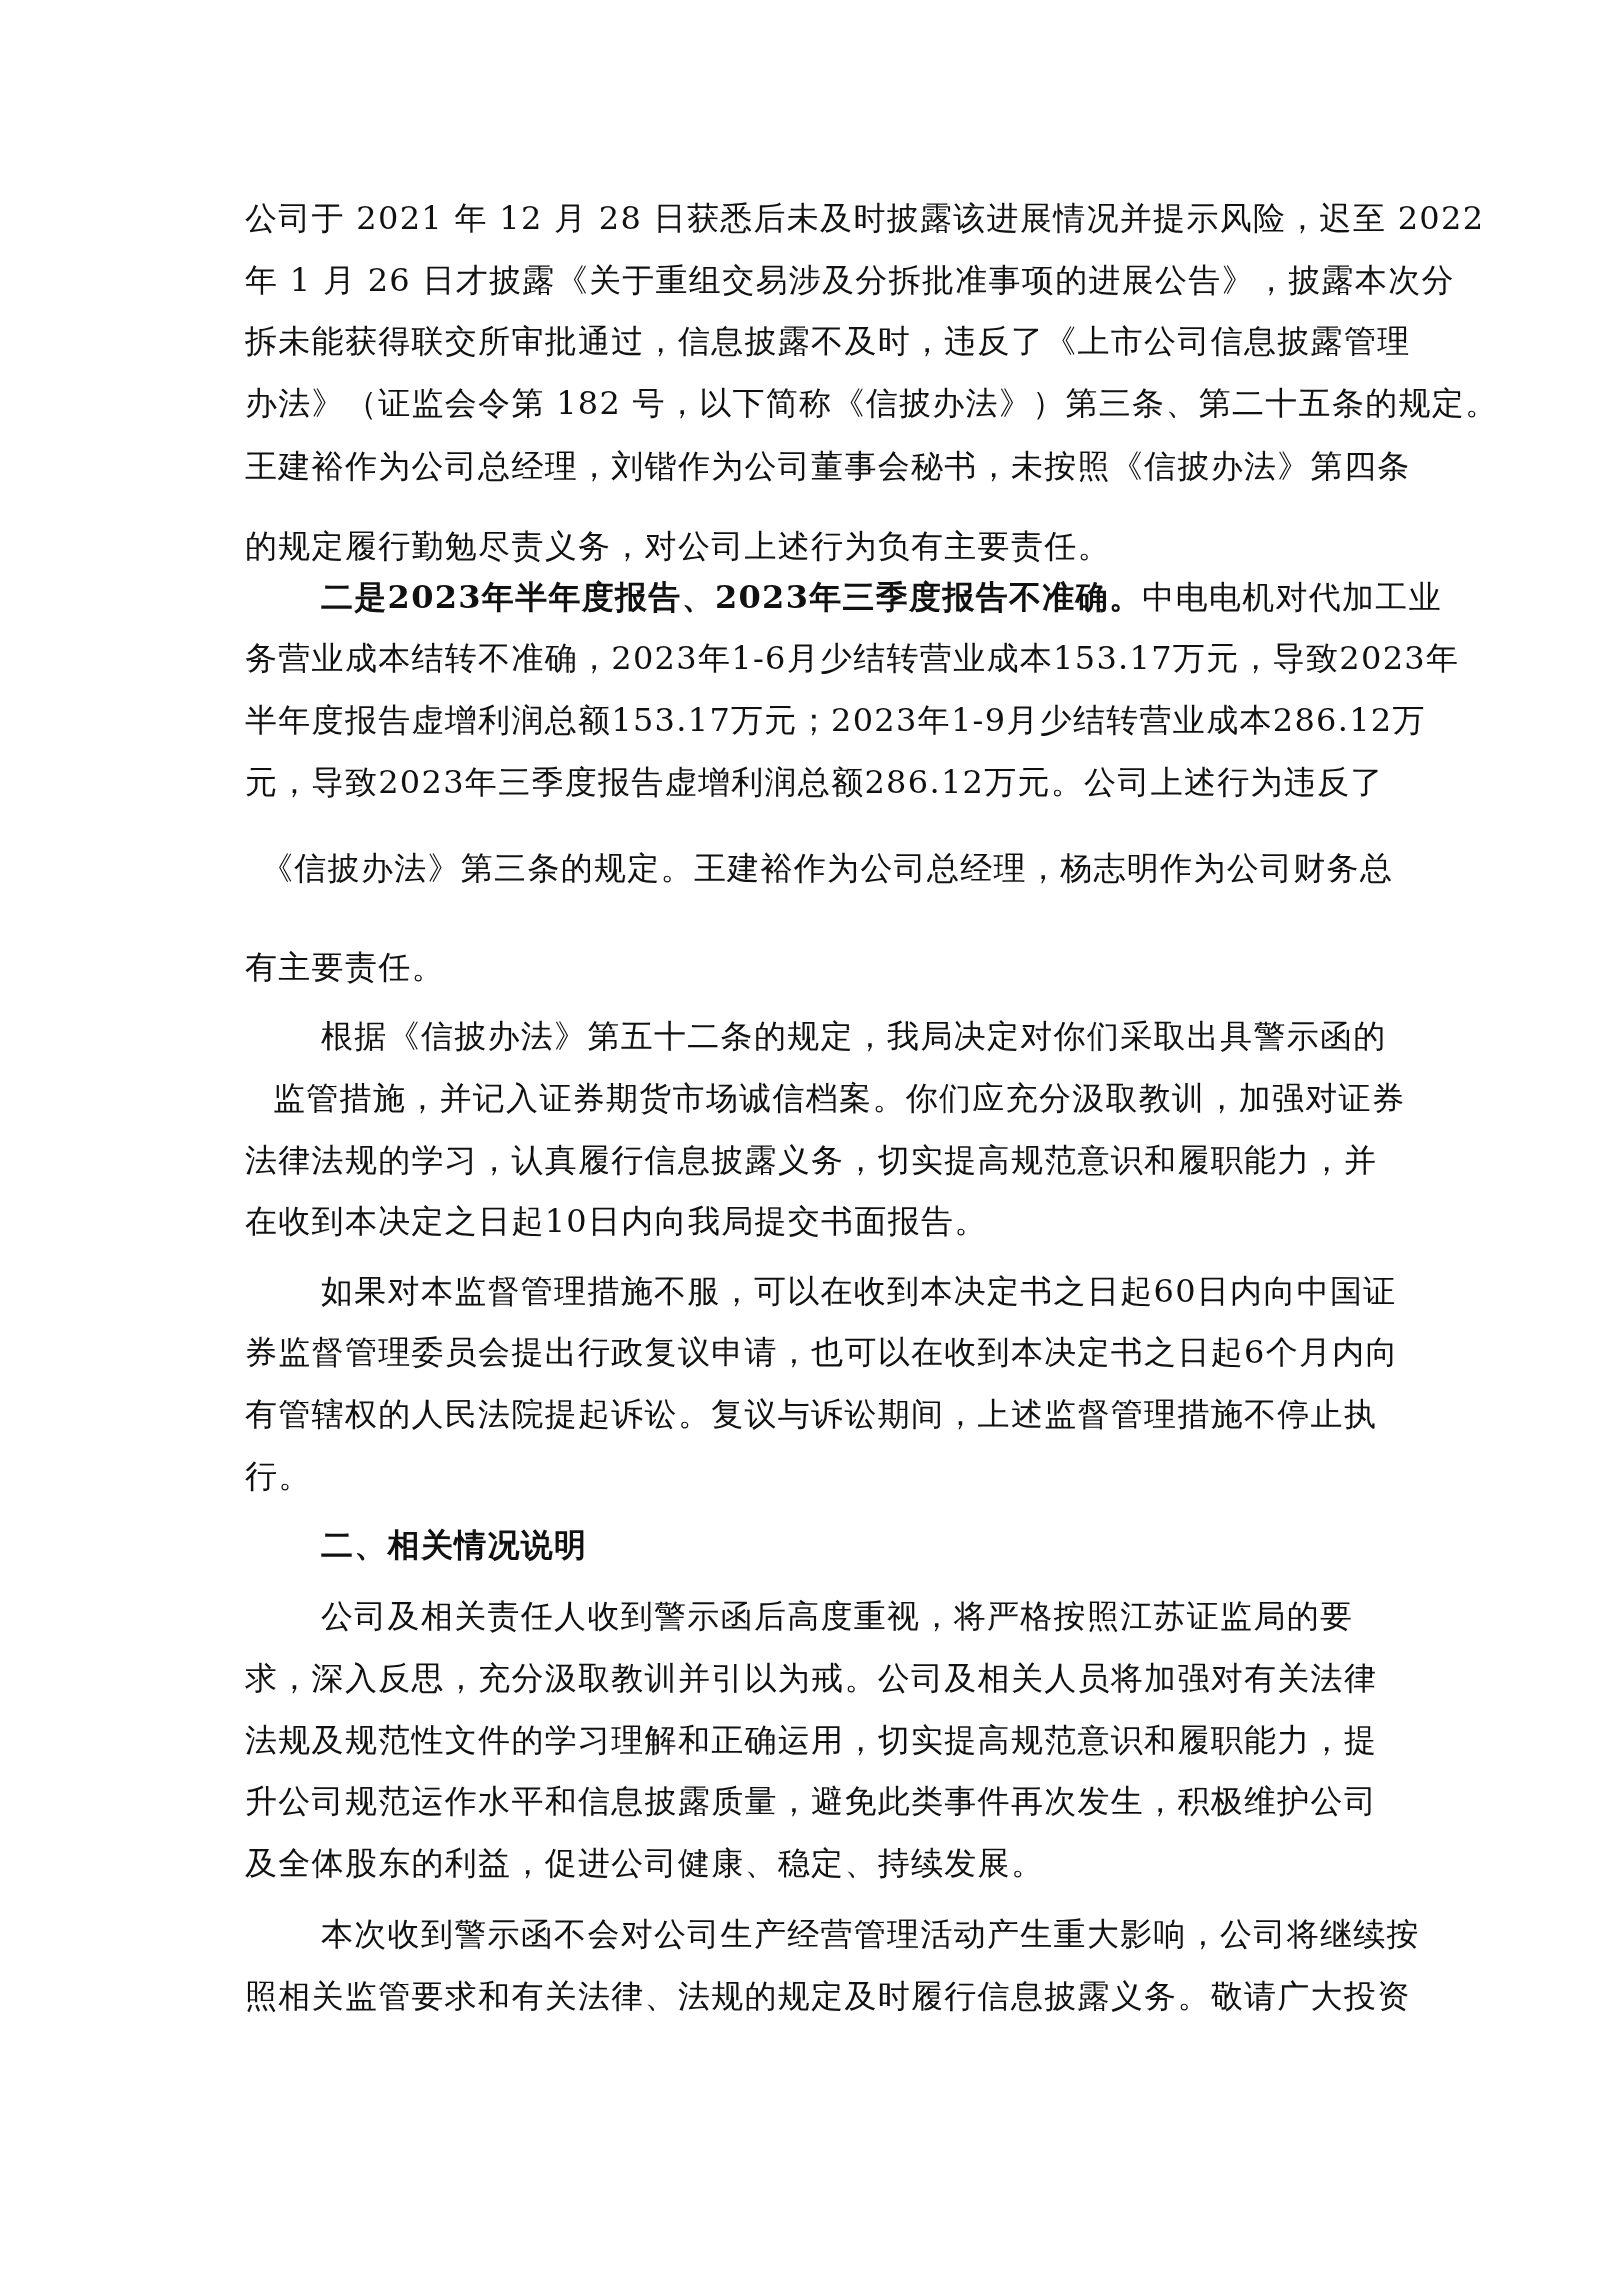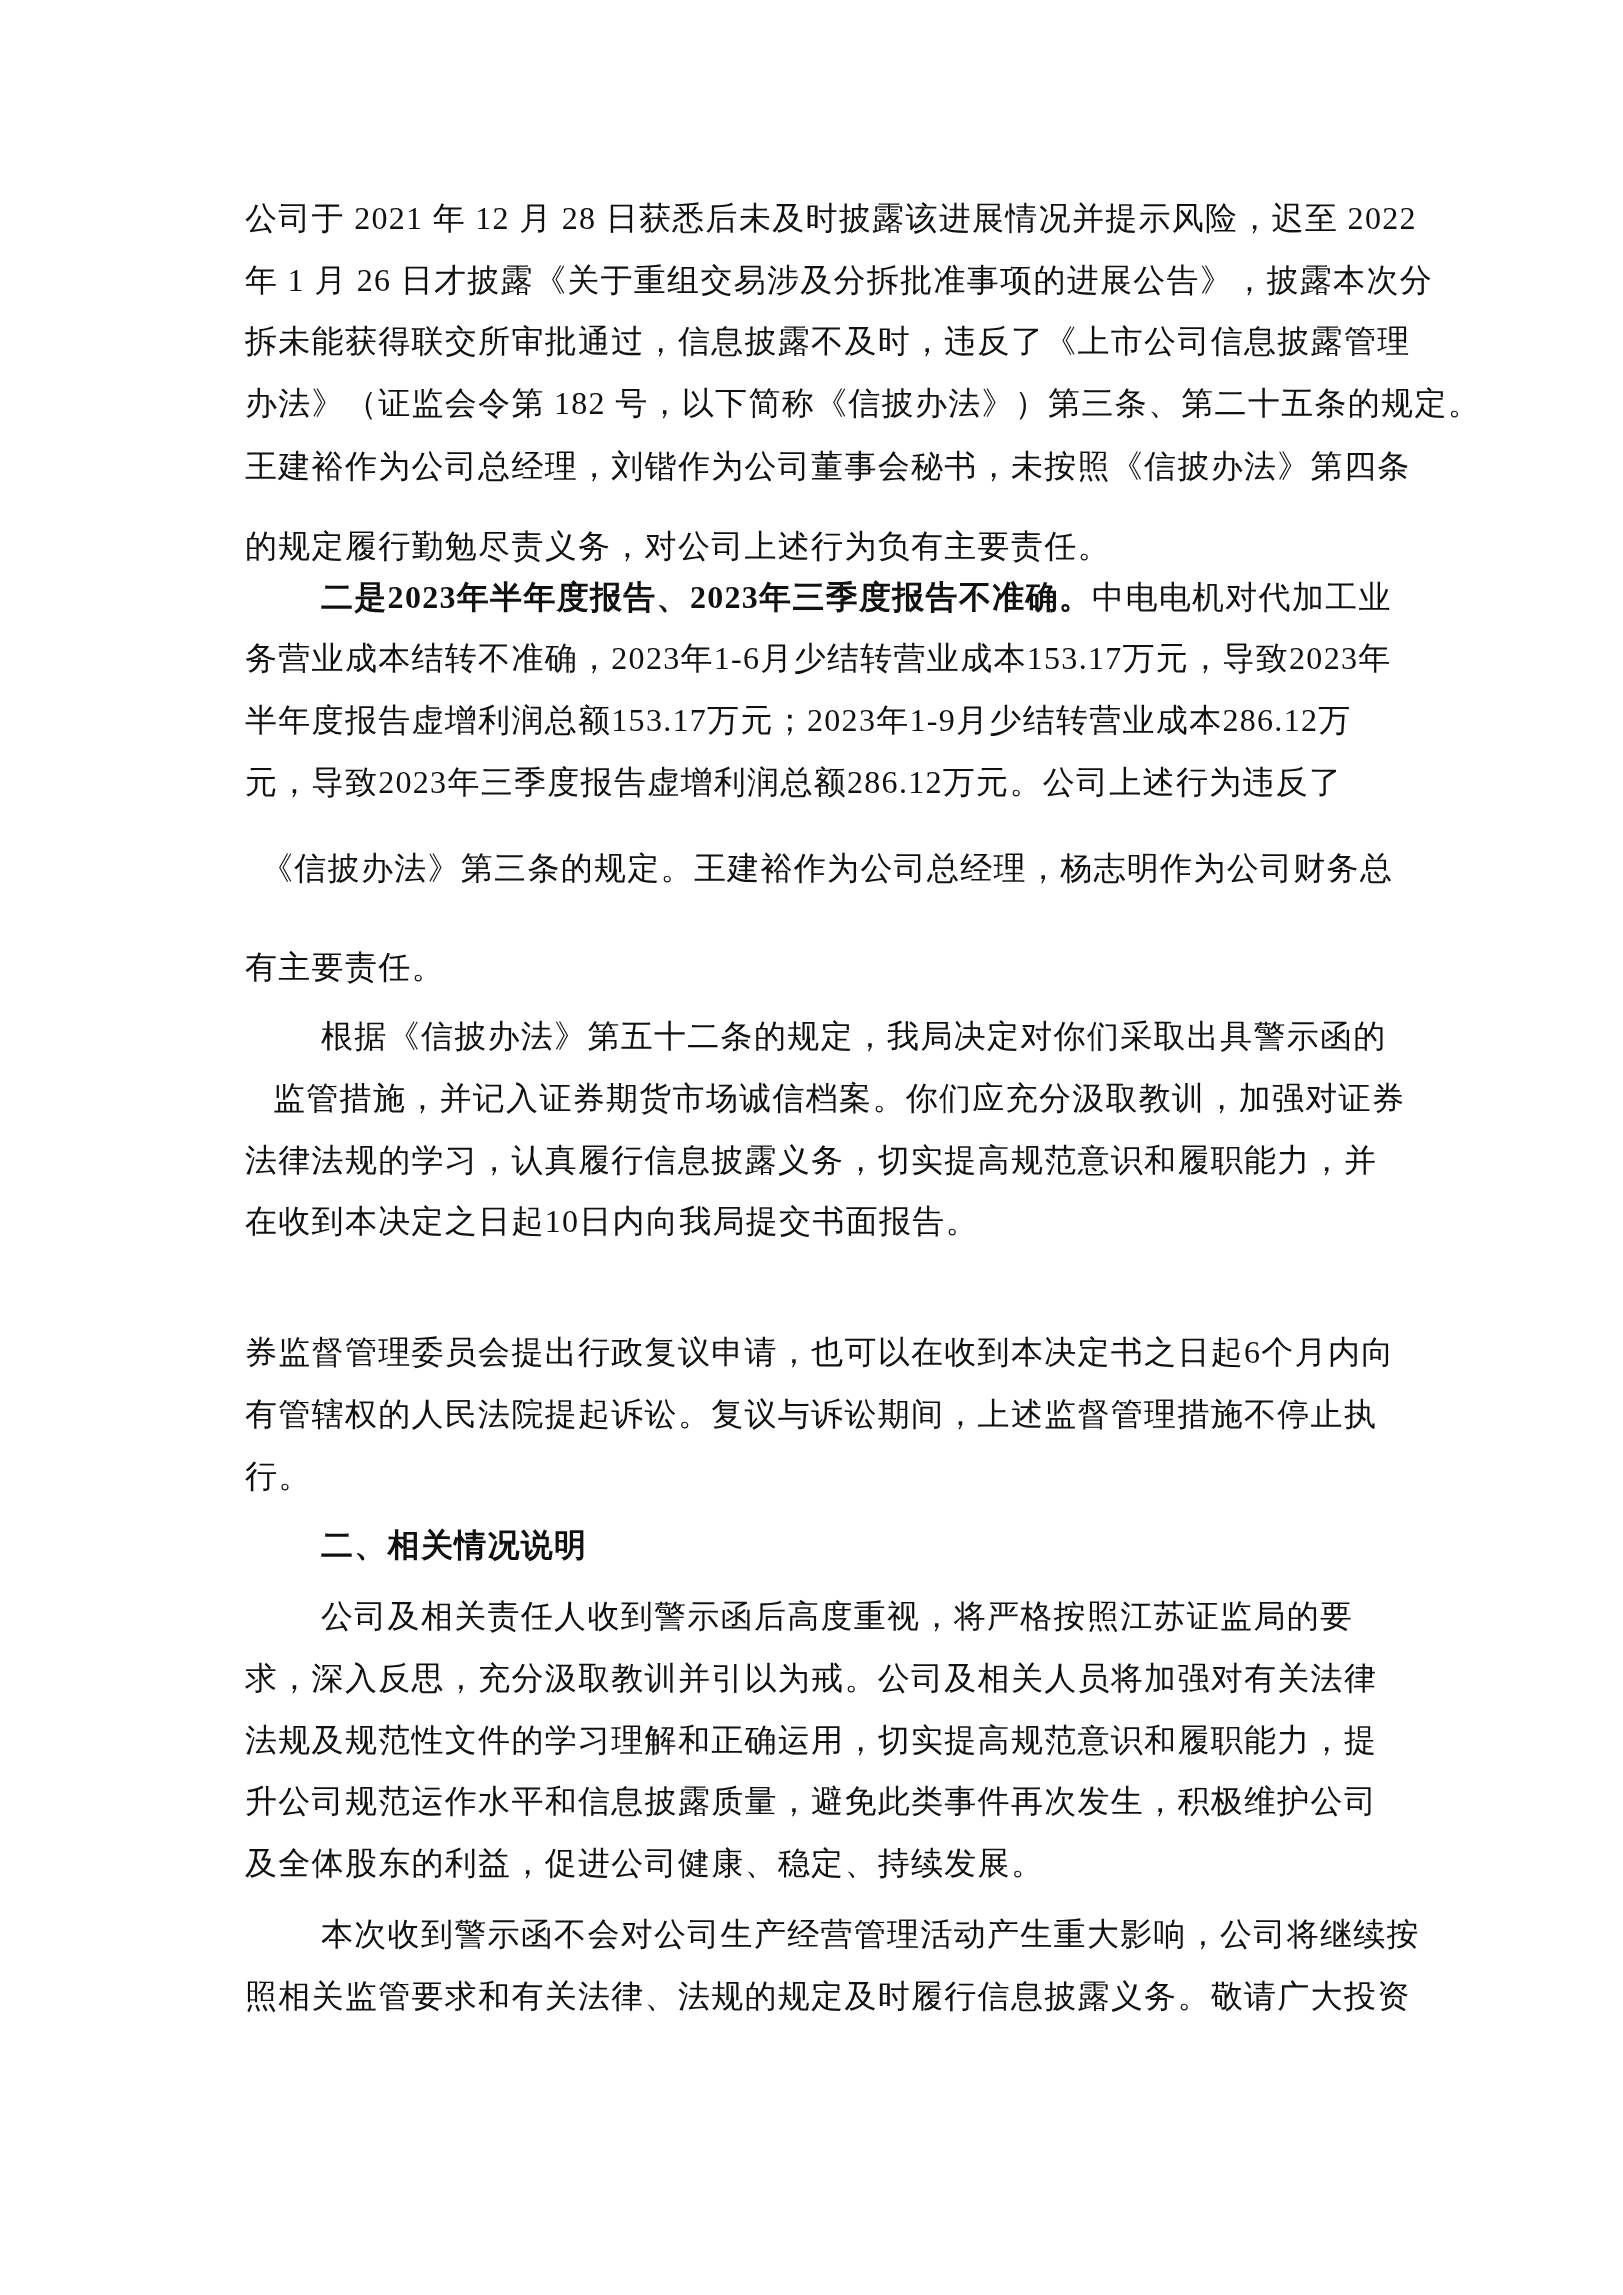--- a/index.html
+++ b/index.html
@@ -1,18 +1,18 @@
 <!DOCTYPE html>
 <html style="font-size:13.5px"><head>
 <meta charset="utf-8">
 <style>
   html, body { margin: 0; padding: 0; background: #ffffff; }
   body { width: 1623px; height: 2295px; position: relative; overflow: hidden;
          font-family: "DejaVu Serif", "Liberation Serif", serif; color: #111111; }
-  .page { position: absolute; left: 0; top: 0; width: 1421px; height: 2295px; background: #ffffff; font-family: Liberation Serif, serif; }
+  .page { position: absolute; left: 0; top: 0; width: 1421px; height: 2295px; background: #ffffff; }
   .line { position: absolute; left: 245px; width: 1133px; font-size: 32px; line-height: 41px;
           white-space: nowrap; letter-spacing: 1.3px; }
   .indent { left: 321px; width: 1057px; }
   .bold { font-weight: bold; }
   .heading { font-weight: bold; }
 </style>
 </head>
 <body>
 
 <div class="page">
@@ -31,20 +31,21 @@
   <div class="line" style="top:700px;">半年度报告虚增利润总额153.17万元；2023年1-9月少结转营业成本286.12万</div>
   <div class="line" style="top:762px;">元，导致2023年三季度报告虚增利润总额286.12万元。公司上述行为违反了</div>
   <div class="line" style="top:848px;margin-left:16px;">《信披办法》第三条的规定。王建裕作为公司总经理，杨志明作为公司财务总</div>
   <div class="line" style="top:947px;">有主要责任。</div>
 
   <div class="line indent" style="top:1016px;">根据《信披办法》第五十二条的规定，我局决定对你们采取出具警示函的</div>
   <div class="line" style="top:1078px;margin-left:28px;">监管措施，并记入证券期货市场诚信档案。你们应充分汲取教训，加强对证券</div>
   <div class="line" style="top:1140px;">法律法规的学习，认真履行信息披露义务，切实提高规范意识和履职能力，并</div>
   <div class="line" style="top:1201px;">在收到本决定之日起10日内向我局提交书面报告。</div>
 
+  <div class="line indent" style="top:1271px;">如果对本监督管理措施不服，可以在收到本决定书之日起60日内向中国证</div>
   <div class="line" style="top:1332px;">券监督管理委员会提出行政复议申请，也可以在收到本决定书之日起6个月内向</div>
   <div class="line" style="top:1394px;">有管辖权的人民法院提起诉讼。复议与诉讼期间，上述监督管理措施不停止执</div>
   <div class="line" style="top:1456px;">行。</div>
 
   <div class="line indent heading" style="top:1525px;">二、相关情况说明</div>
 
   <div class="line indent" style="top:1596px;">公司及相关责任人收到警示函后高度重视，将严格按照江苏证监局的要</div>
   <div class="line" style="top:1658px;">求，深入反思，充分汲取教训并引以为戒。公司及相关人员将加强对有关法律</div>
   <div class="line" style="top:1720px;">法规及规范性文件的学习理解和正确运用，切实提高规范意识和履职能力，提</div>
   <div class="line" style="top:1781px;">升公司规范运作水平和信息披露质量，避免此类事件再次发生，积极维护公司</div>

